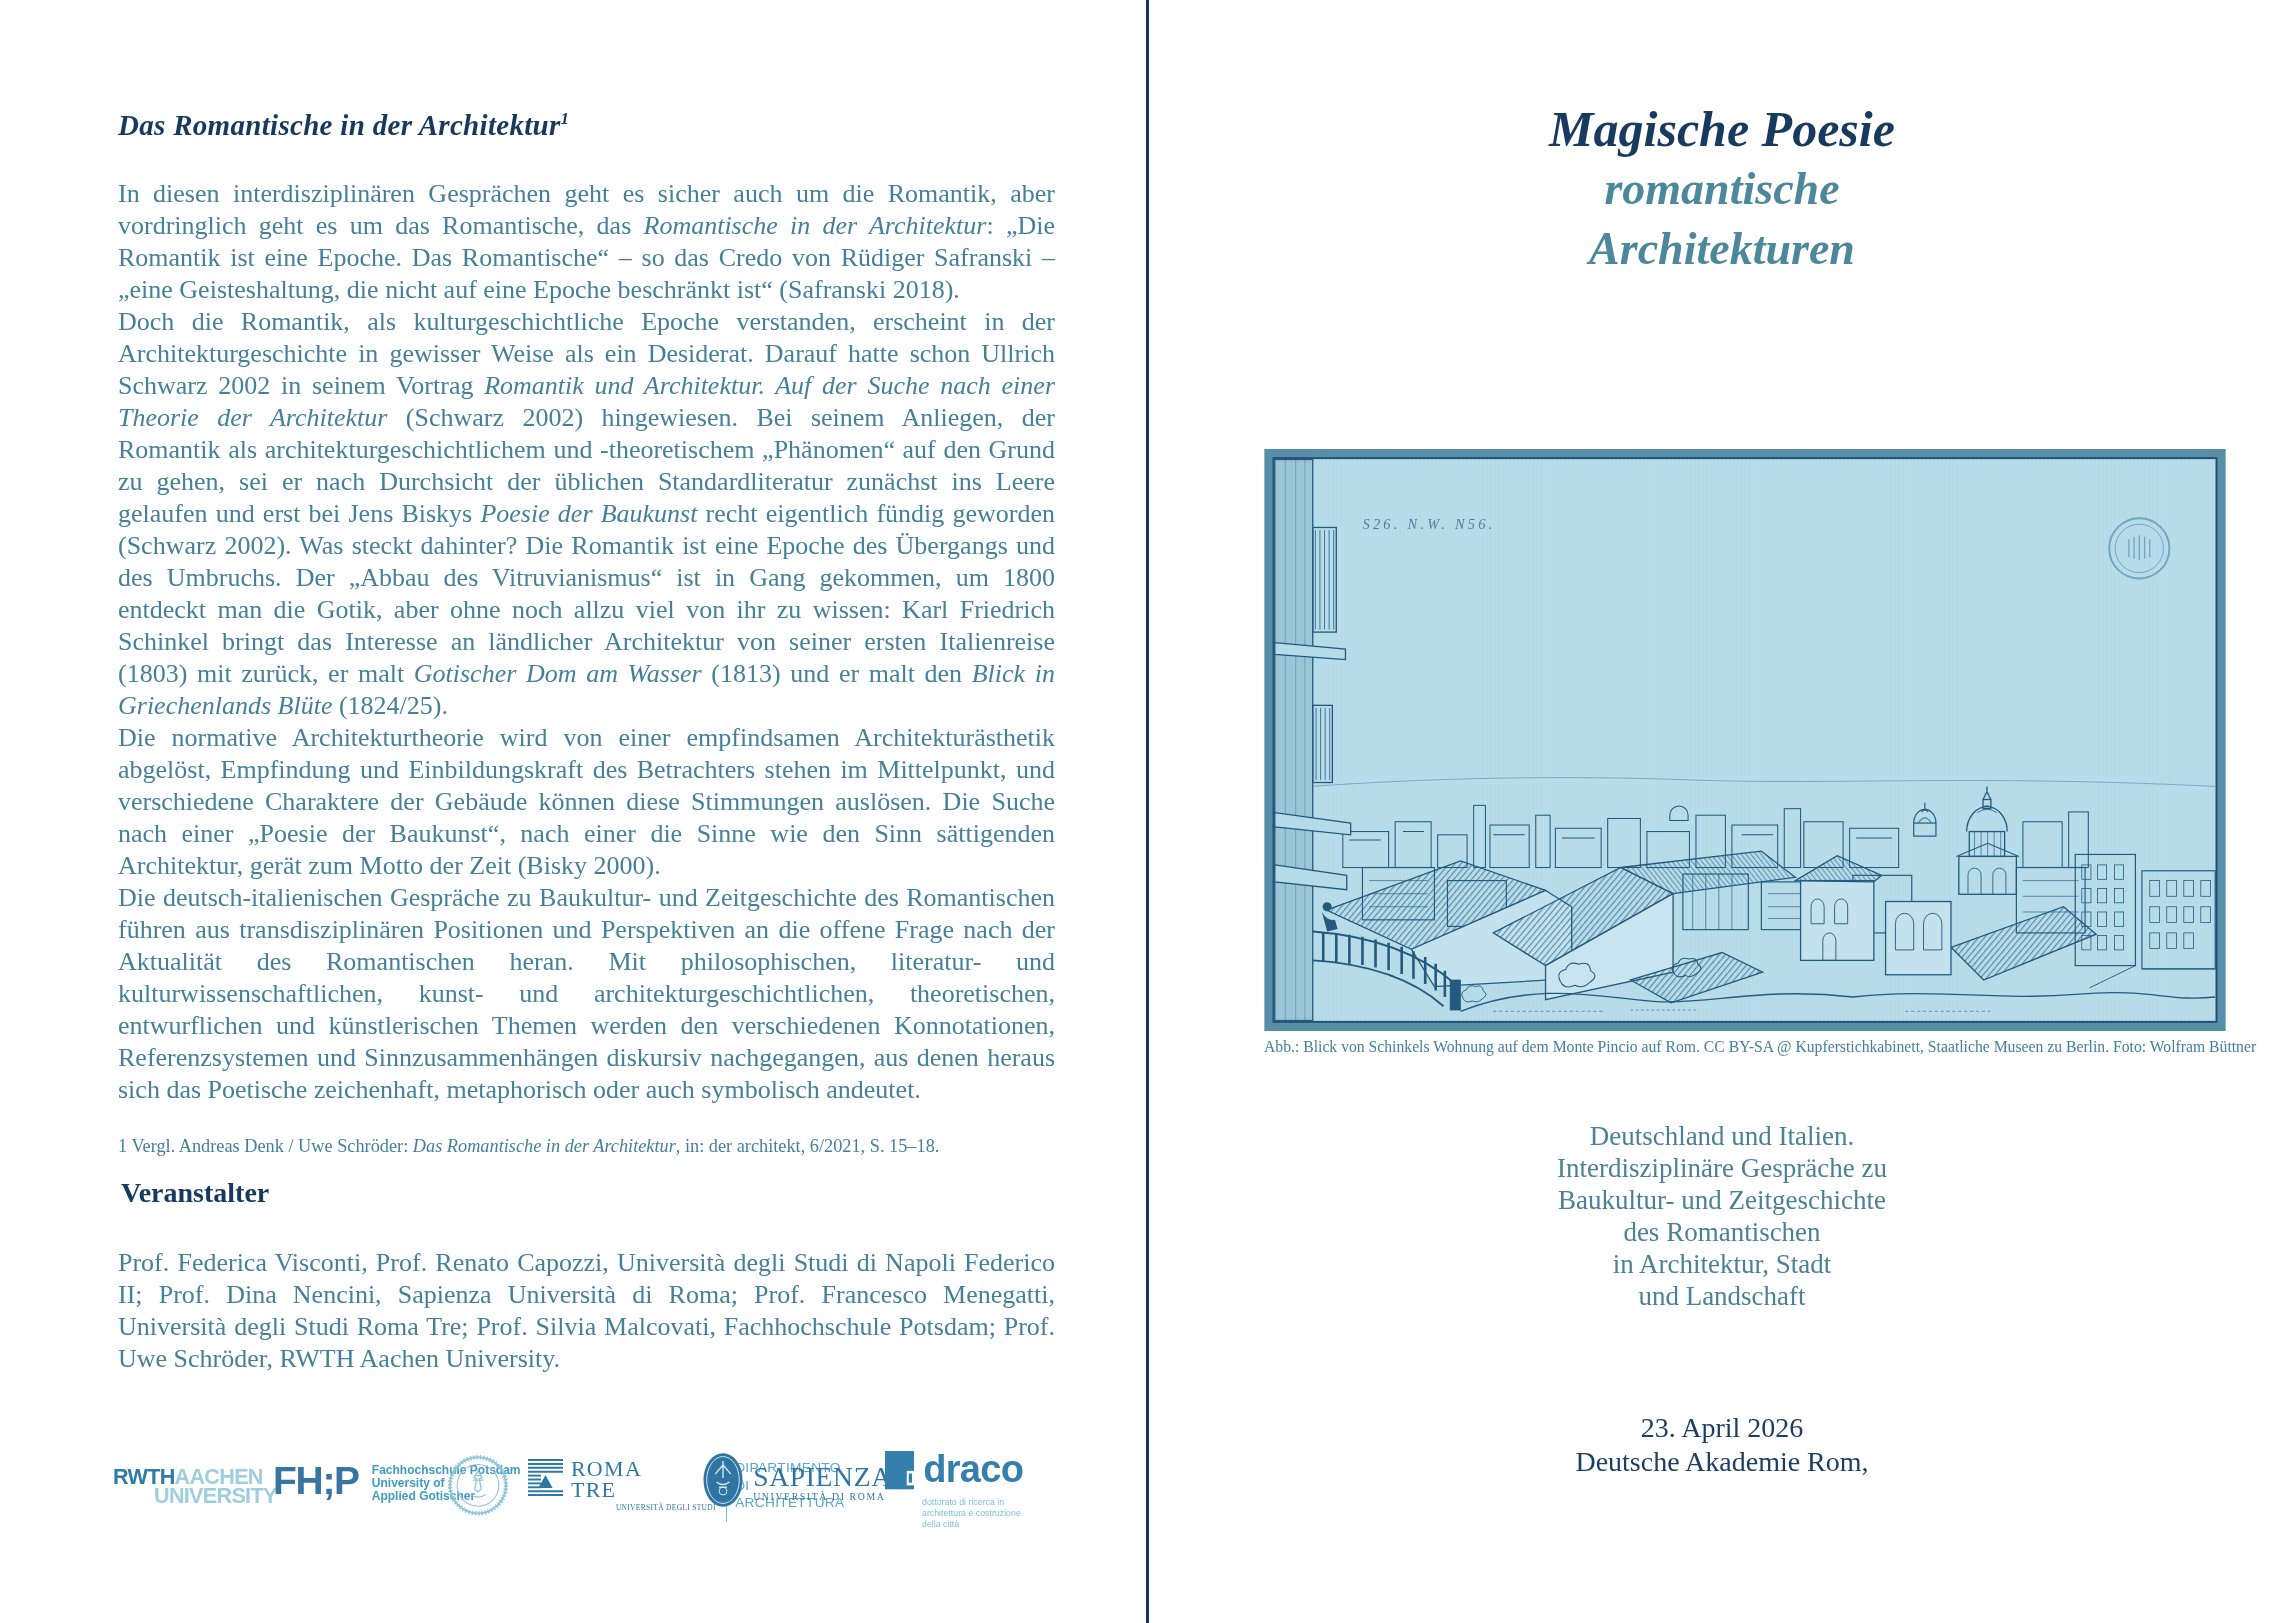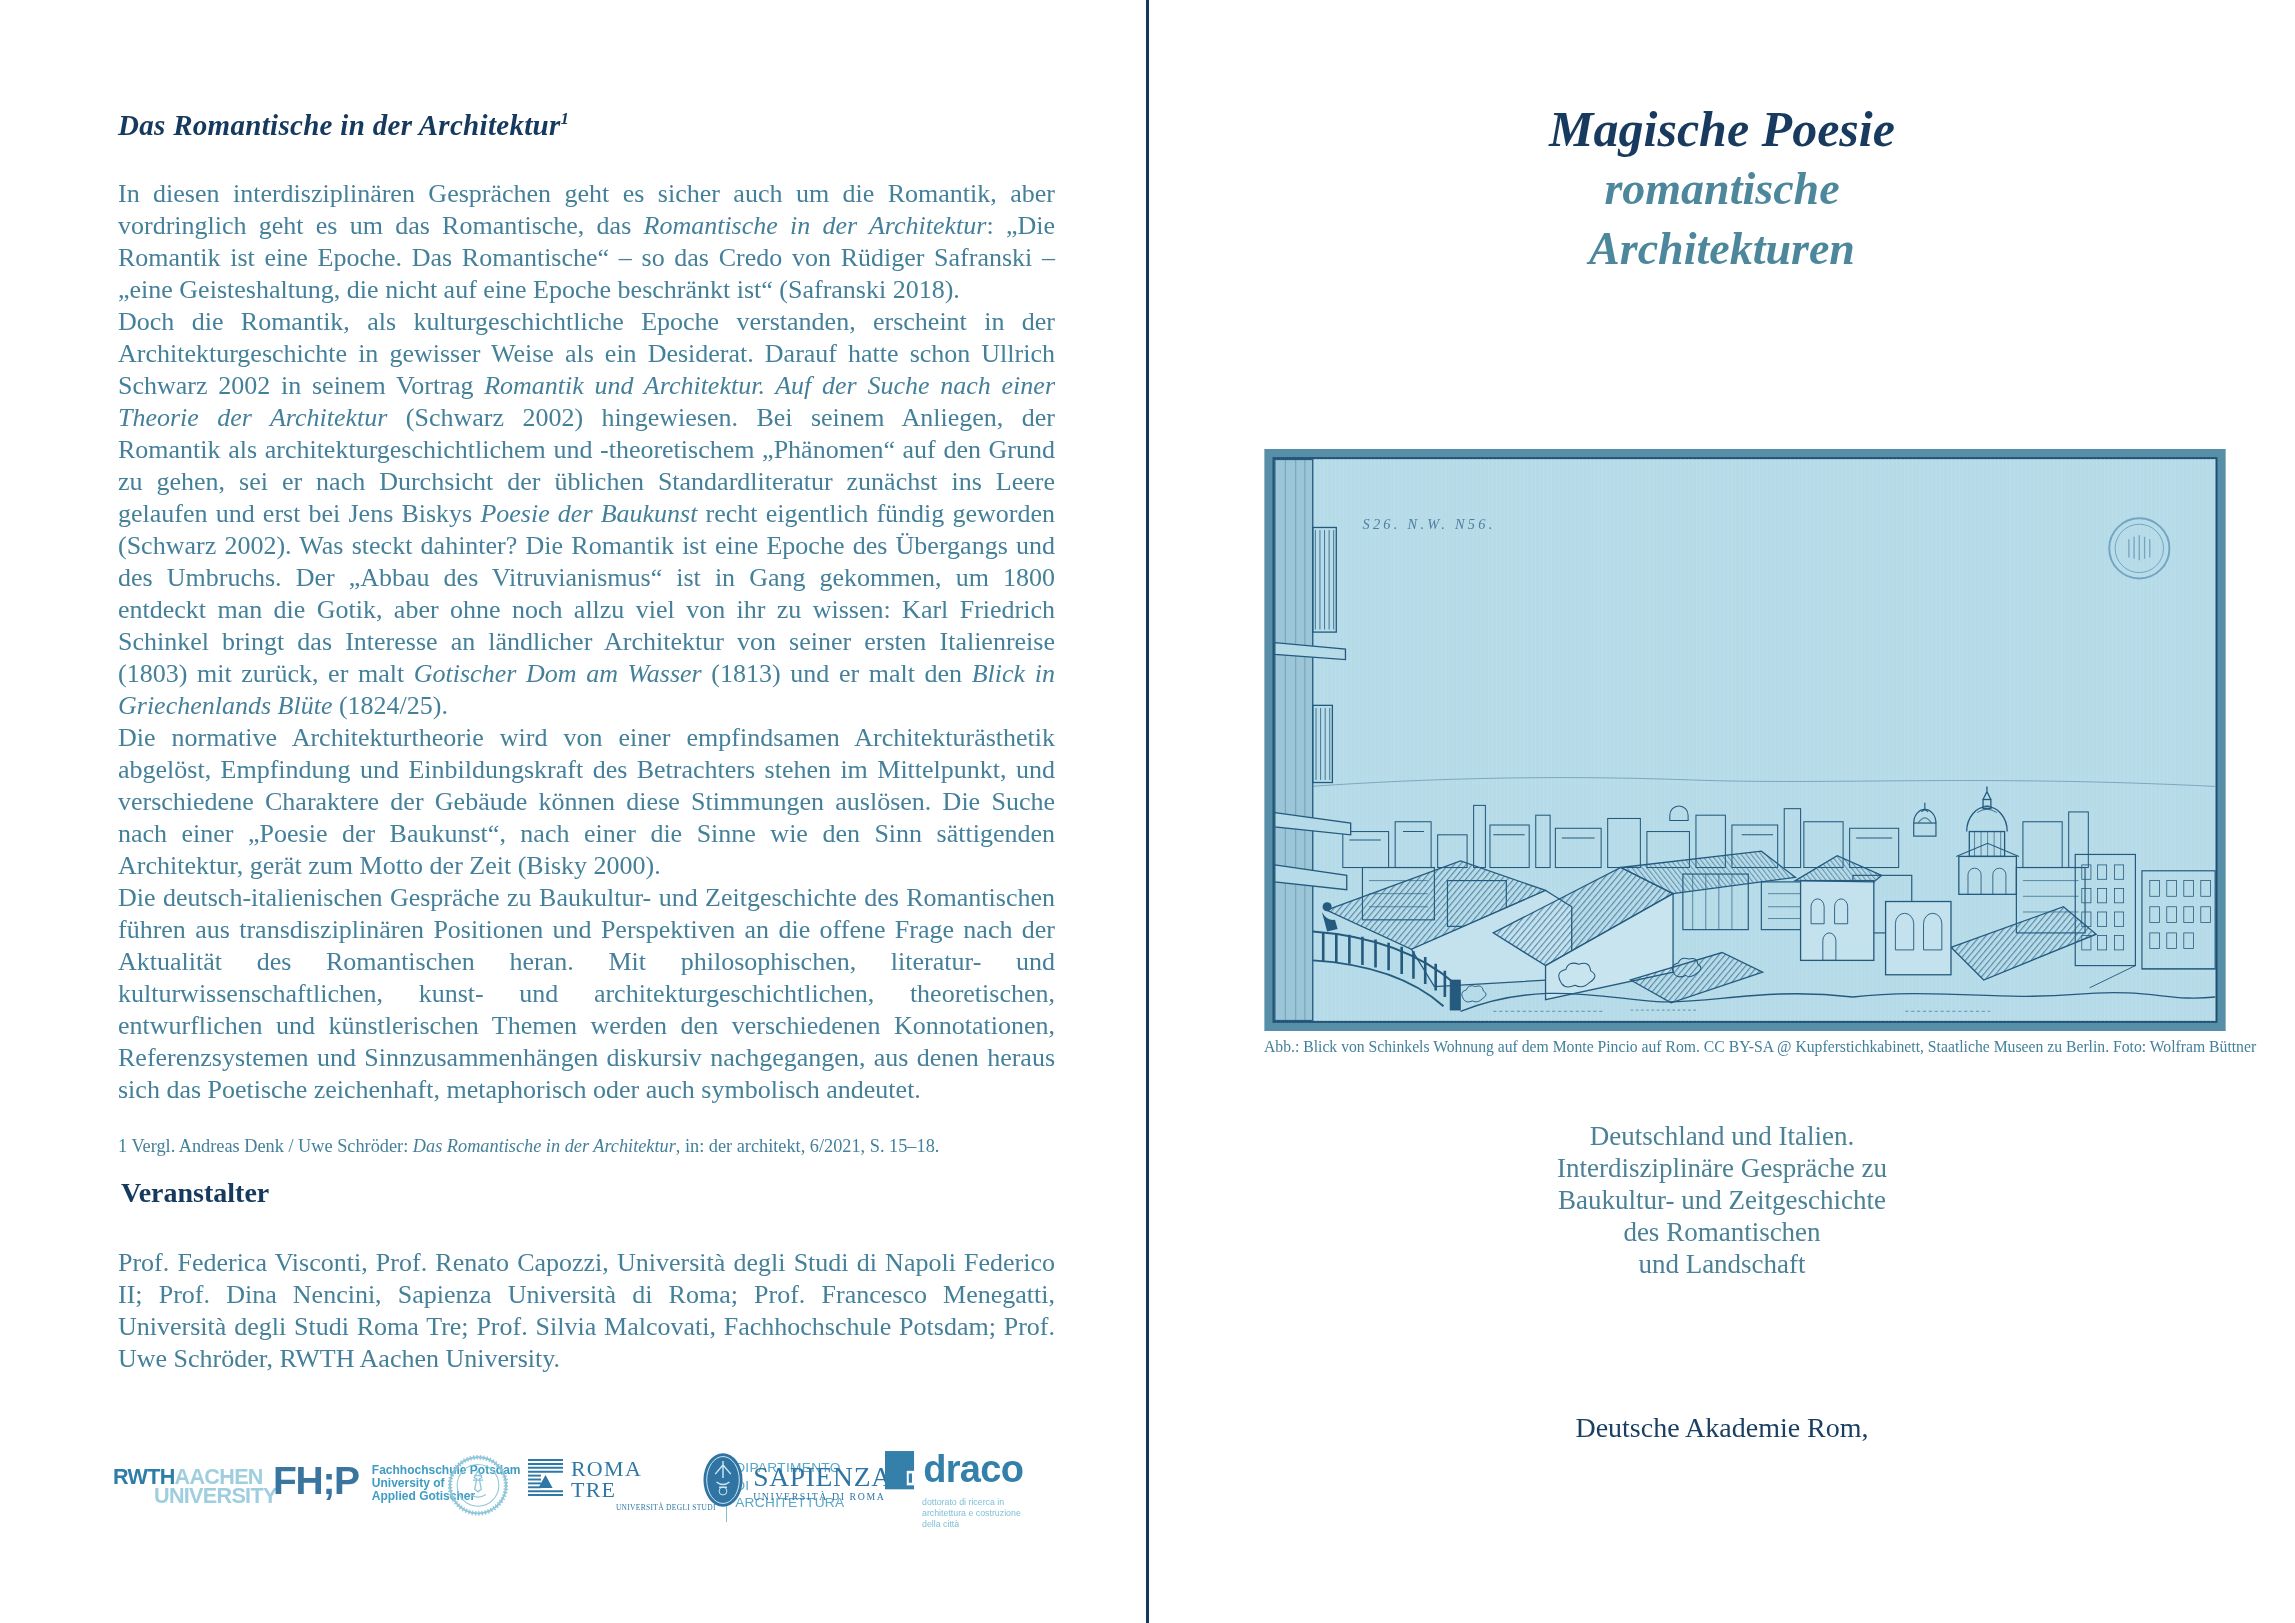--- a/index.html
+++ b/index.html
@@ -333,19 +333,21 @@
 </svg>
 </figure>
 
 <div class="abs caption">Abb.: Blick von Schinkels Wohnung auf dem Monte Pincio auf Rom. CC BY-SA @ Kupferstichkabinett, Staatliche Museen zu Berlin. Foto: Wolfram Büttner</div>
 
 <div class="abs subtitle">
   <span>Deutschland und Italien.</span>
   <span>Interdisziplinäre Gespräche zu</span>
   <span>Baukultur- und Zeitgeschichte</span>
   <span>des Romantischen</span>
+  <span>in Architektur, Stadt</span>
   <span>und Landschaft</span>
 </div>
 
 <div class="abs event">
+  <span>23. April 2026</span>
   <span>Deutsche Akademie Rom,</span>
 </div>
 
 
 </body></html>

